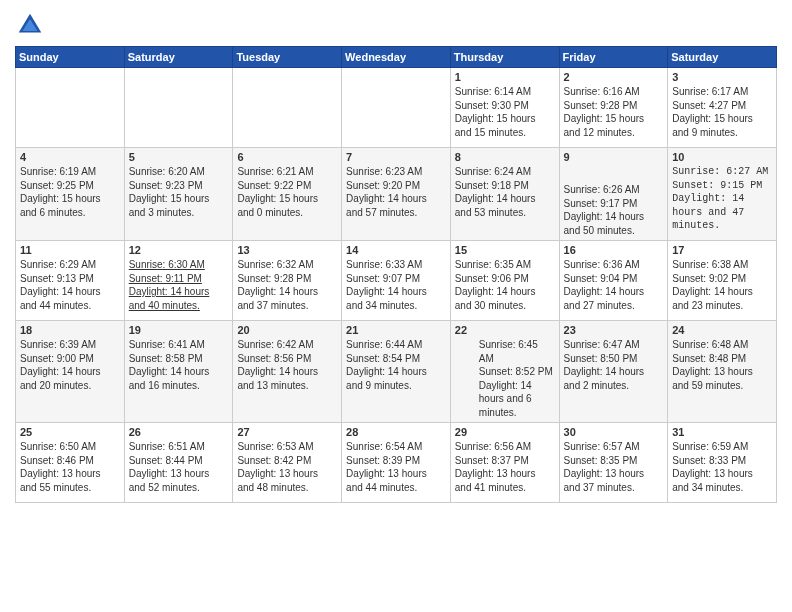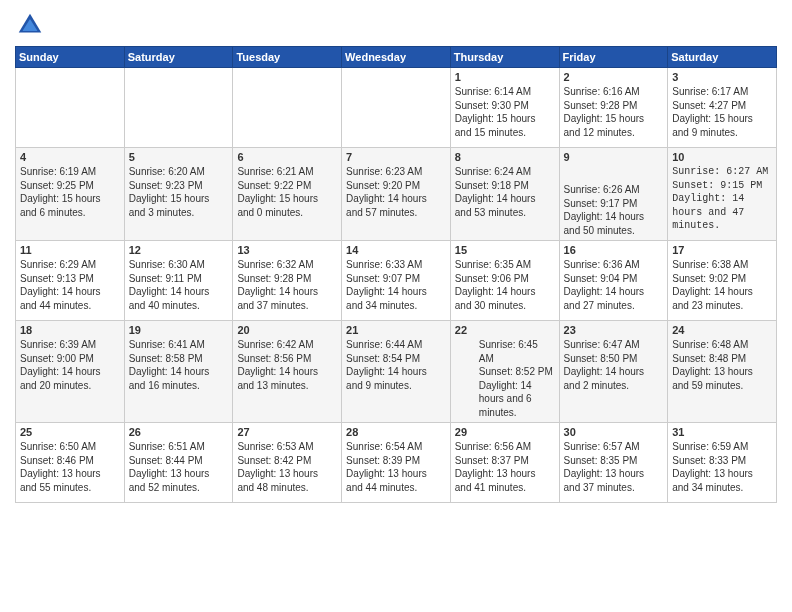--- a/index.html
+++ b/index.html
@@ -203,21 +203,21 @@
         </tr>
         <tr>
           <td>
             <div class="day-number">11</div>
             <div class="day-info" style="white-space: pre-line;">Sunrise: 6:29 AM
 Sunset: 9:13 PM
 Daylight: 14 hours and 44 minutes.</div>
           </td>
           <td>
             <div class="day-number">12</div>
-            <div class="day-info" style="white-space: pre-line;">Sunrise: 6:30 AM
+            <div class="day-info" style="white-space: pre-line; text-decoration: underline;">Sunrise: 6:30 AM
 Sunset: 9:11 PM
 Daylight: 14 hours and 40 minutes.</div>
           </td>
           <td>
             <div class="day-number">13</div>
             <div class="day-info" style="white-space: pre-line;">Sunrise: 6:32 AM
 Sunset: 9:28 PM
 Daylight: 14 hours and 37 minutes.</div>
           </td>
           <td>

